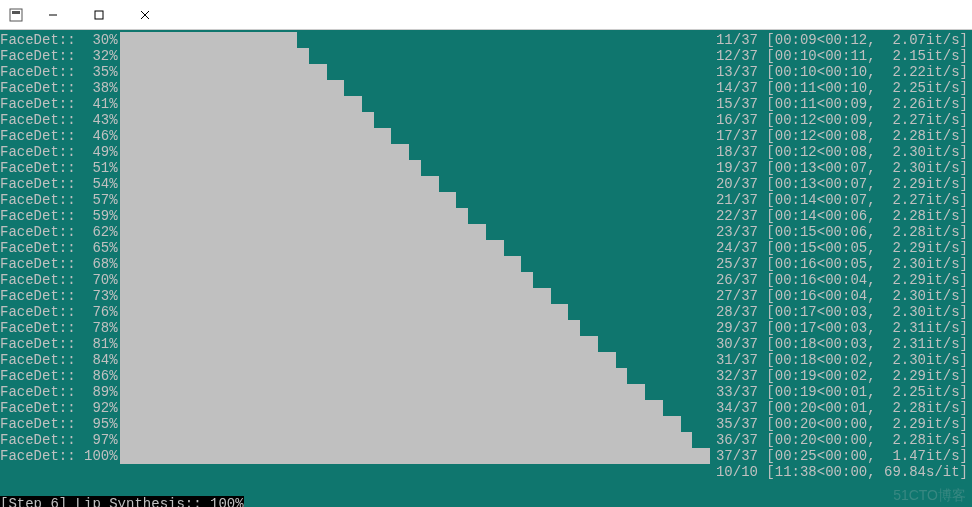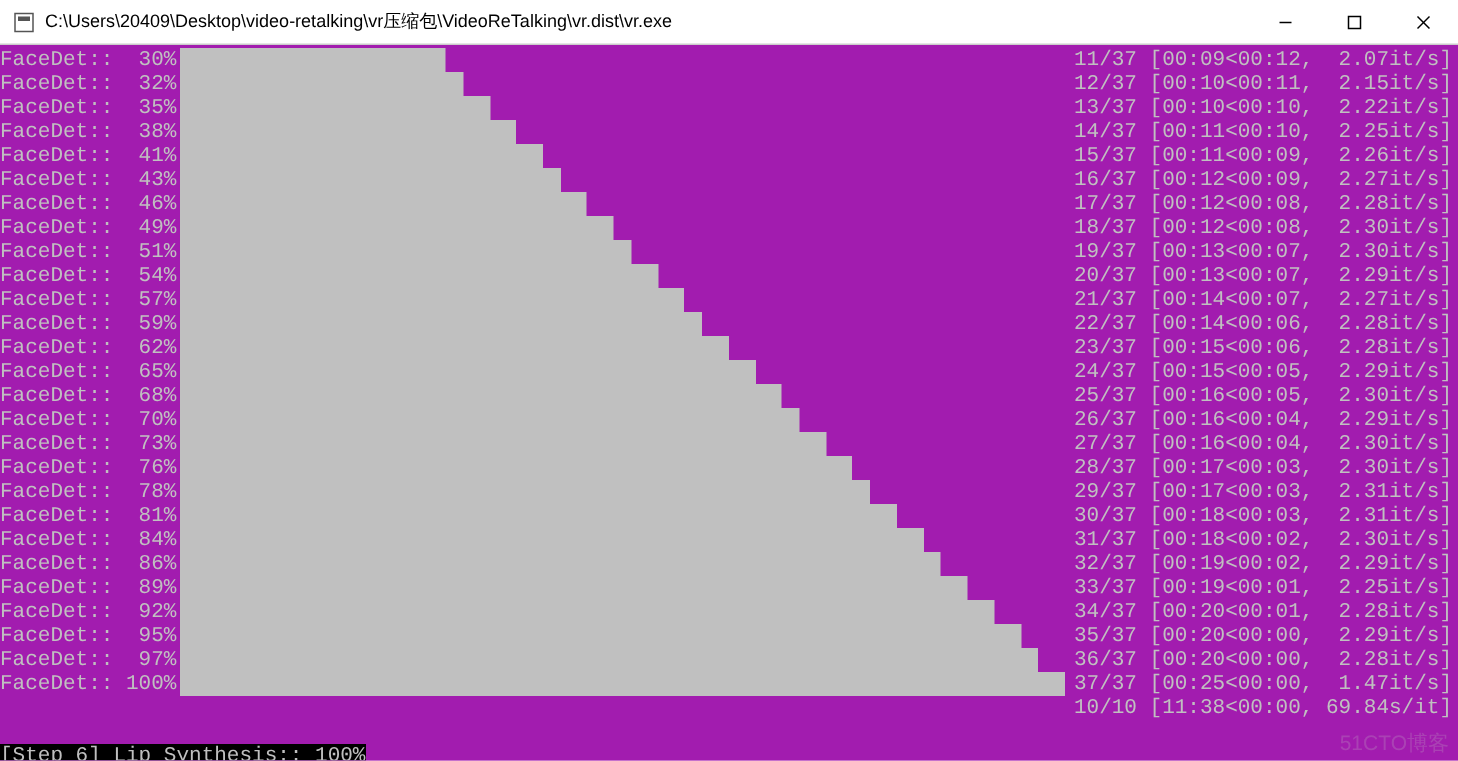--- a/index.html
+++ b/index.html
@@ -43,21 +43,21 @@
       display: flex;
       align-items: center;
       justify-content: center;
       font-family: "Segoe UI Symbol", sans-serif;
       font-size: 10px;
       color: #000;
     }
     .console {
       position: relative;
       height: 477px;
-      background: #a21caf;
+      background: #0f766e;
       font-family: Consolas, "Courier New", monospace;
       font-size: 14px;
       line-height: 16px;
       color: #c0c0c0;
       overflow: hidden;
     }
     .left-col {
       position: absolute;
       left: 0;
       top: 2px;
@@ -107,21 +107,20 @@
 </head>
 <body>
 
 <div class="title-bar">
   <span class="app-icon">
     <svg width="14" height="14" viewBox="0 0 14 14">
         <rect x="1" y="1" width="12" height="12" fill="none" stroke="#555" stroke-width="1"></rect>
         <rect x="3" y="3" width="8" height="3" fill="#555"></rect>
       </svg>
   </span>
-  <span class="title-text">C:\Users\20409\Desktop\video-retalking\vr压缩包\VideoReTalking\vr.dist\vr.exe</span>
   <div class="win-controls">
     <div class="win-btn">
       <svg width="10" height="10">
           <line x1="1" y1="5" x2="9" y2="5" stroke="#000" stroke-width="1"></line>
         </svg>
     </div>
     <div class="win-btn">
       <svg width="10" height="10">
           <rect x="1" y="1" width="8" height="8" fill="none" stroke="#000" stroke-width="1"></rect>
         </svg>

